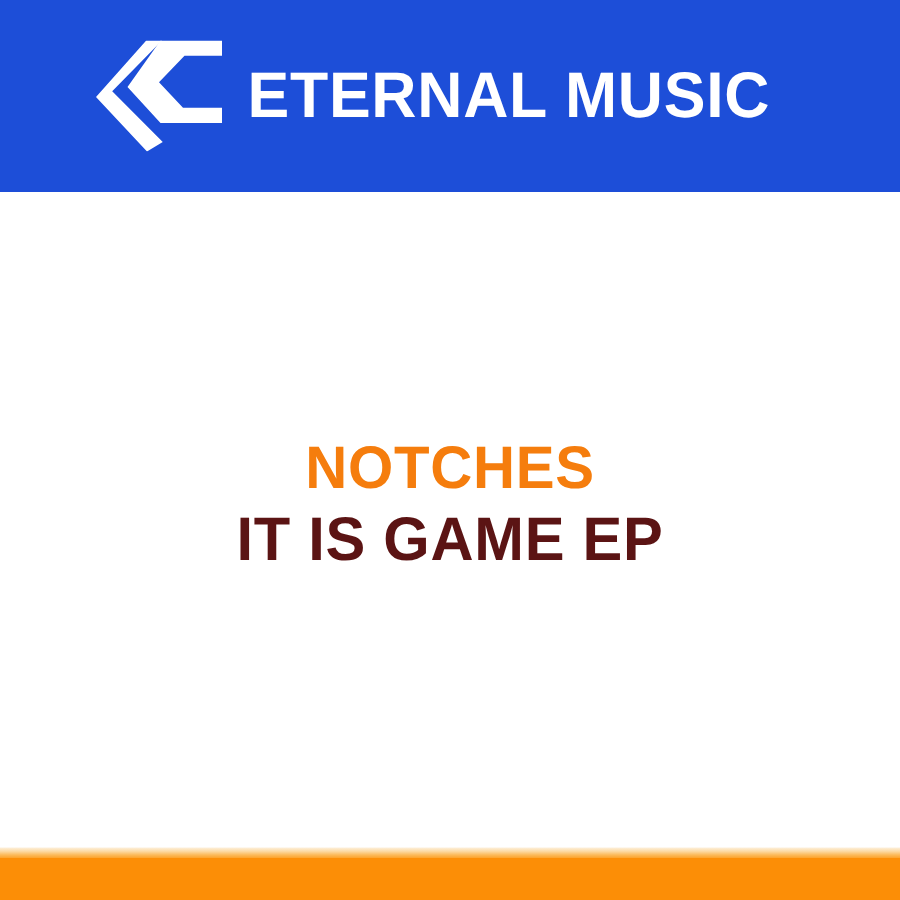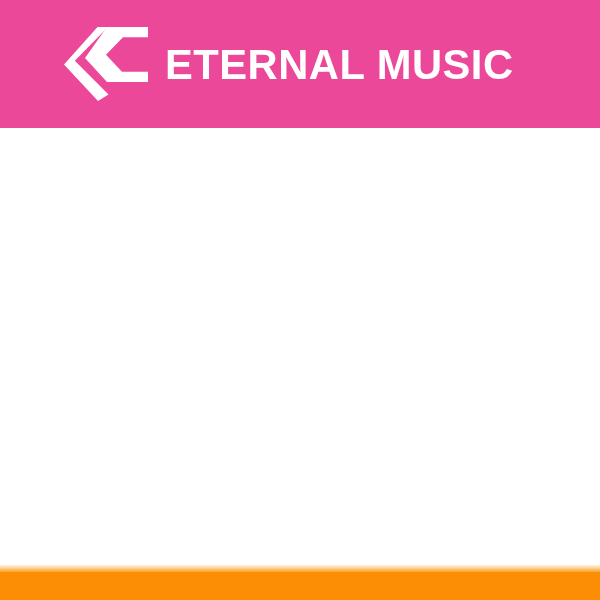--- a/index.html
+++ b/index.html
@@ -19,21 +19,21 @@
     overflow: hidden;
   }
 
   
   .header-band {
     position: absolute;
     left: 0;
     top: 0;
     width: 600px;
     height: 128px;
-    background: #ec4899;
+    background: #1d4ed8;
     display: flex;
     align-items: center;
     justify-content: center;
   }
   .brand-row {
     display: flex;
     align-items: center;
     gap: 17px;
     transform: translateX(-6px);
   }
@@ -119,17 +119,21 @@
 
         <path d="M33.5 0 L44.0 0 L10.8 33.8 L44.5 67.6 L34.0 74.0 L0.0 37.6 Z" fill="#ffffff"></path>
 
         <path d="M43.0 0 L84.0 0 L84.0 10.2 L59.0 10.2 L59.0 10.2 L42.0 27.8 L58.0 44.8 L58.0 44.8 L84.0 44.8 L84.0 55.0 L43.0 55.0 L21.0 31.0 Z" fill="#ffffff"></path>
       </svg>
 
       <div class="brand-wordmark">ETERNAL MUSIC</div>
     </div>
   </div>
 
+  <div class="title-block">
+    <div class="artist-name">NOTCHES</div>
+    <div class="release-title">IT IS GAME EP</div>
+  </div>
 
   <div class="footer-highlight"></div>
   <div class="footer-band"></div>
 
 </div>
 
 </body></html>

